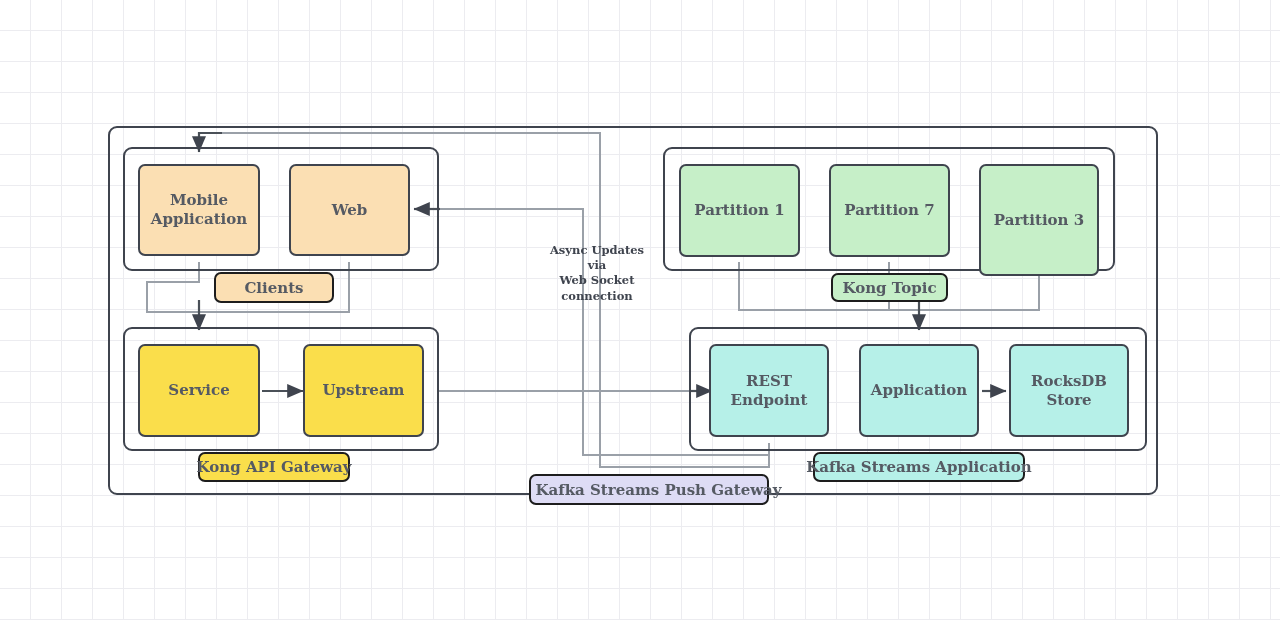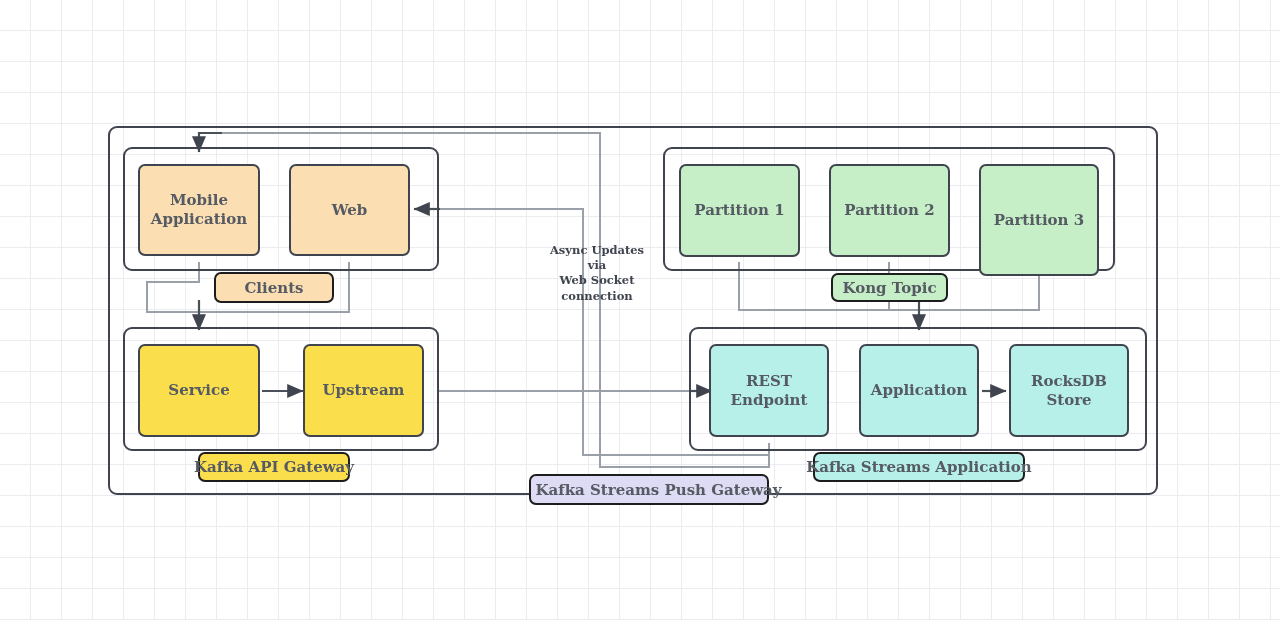--- a/index.html
+++ b/index.html
@@ -131,25 +131,25 @@
 
   <div class="group" style="left:123px; top:147px; width:316px; height:124px;"></div>
   <div class="node fill-orange" style="left:138px; top:164px; width:122px; height:92px; white-space:pre-line;">Mobile
 Application</div>
   <div class="node fill-orange" style="left:289px; top:164px; width:121px; height:92px;">Web</div>
   <div class="tag fill-orange" style="left:214px; top:272px; width:120px; height:31px;">Clients</div>
 
   <div class="group" style="left:123px; top:327px; width:316px; height:124px;"></div>
   <div class="node fill-yellow" style="left:303px; top:344px; width:121px; height:93px;">Upstream</div>
   <div class="node fill-yellow" style="left:138px; top:344px; width:122px; height:93px;">Service</div>
-  <div class="tag fill-yellow" style="left:198px; top:452px; width:152px; height:30px;">Kafka API Gateway</div>
+  <div class="tag fill-yellow" style="left:198px; top:452px; width:152px; height:30px;">Kong API Gateway</div>
 
   <div class="group" style="left:663px; top:147px; width:452px; height:124px;"></div>
   <div class="node fill-green" style="left:679px; top:164px; width:121px; height:93px;">Partition 1</div>
-  <div class="node fill-green" style="left:829px; top:164px; width:121px; height:93px;">Partition 2</div>
+  <div class="node fill-green" style="left:829px; top:164px; width:121px; height:93px;">Partition 7</div>
   <div class="node fill-green" style="left:979px; top:164px; width:120px; height:112px;">Partition 3</div>
   <div class="tag fill-green" style="left:831px; top:273px; width:117px; height:29px;">Kong Topic</div>
 
   <div class="group" style="left:689px; top:327px; width:458px; height:124px;"></div>
   <div class="node fill-cyan" style="left:709px; top:344px; width:120px; height:93px; white-space:pre-line;">REST
 Endpoint</div>
   <div class="node fill-cyan" style="left:859px; top:344px; width:120px; height:93px;">Application</div>
   <div class="node fill-cyan" style="left:1009px; top:344px; width:120px; height:93px; white-space:pre-line;">RocksDB
 Store</div>
   <div class="tag fill-cyan" style="left:813px; top:452px; width:212px; height:30px;">Kafka Streams Application</div>

